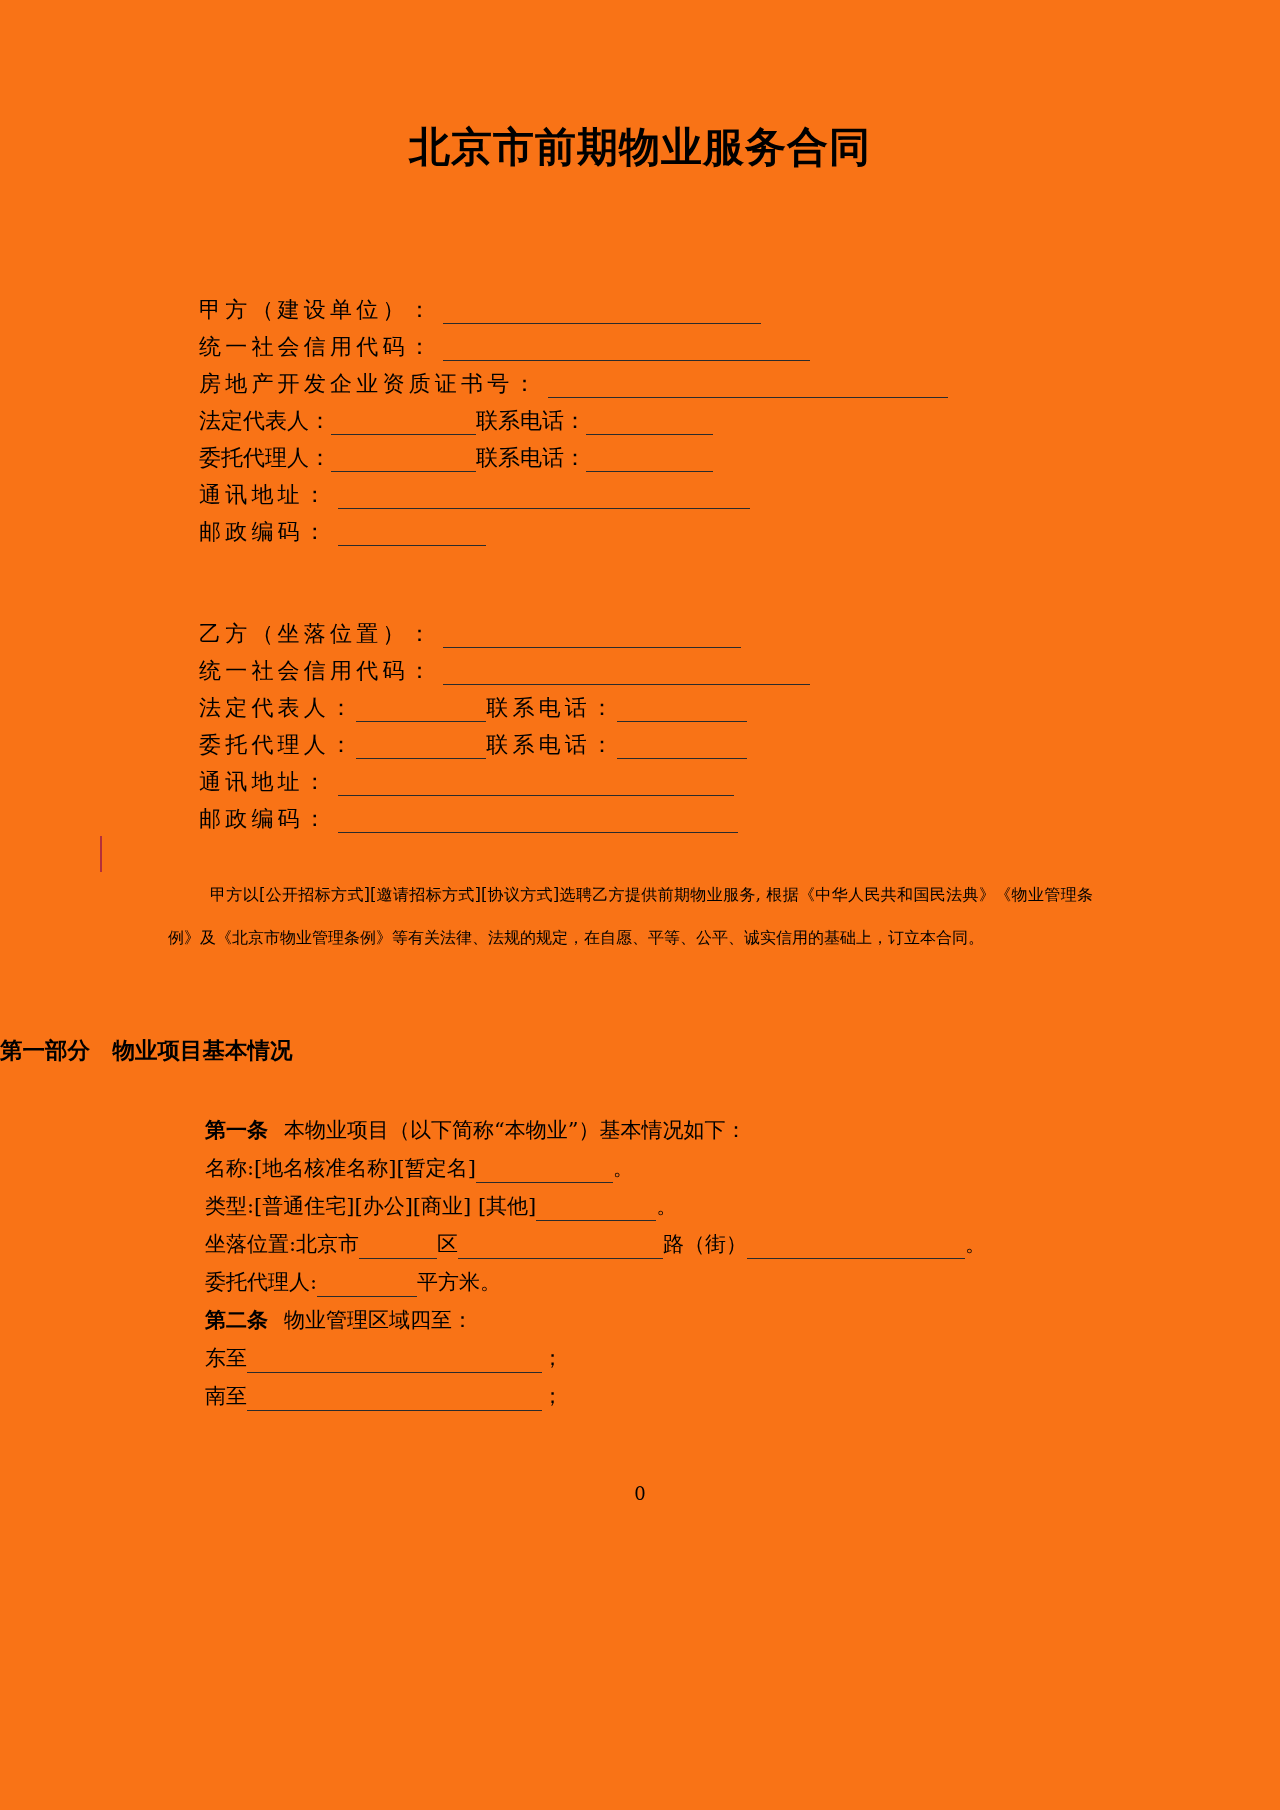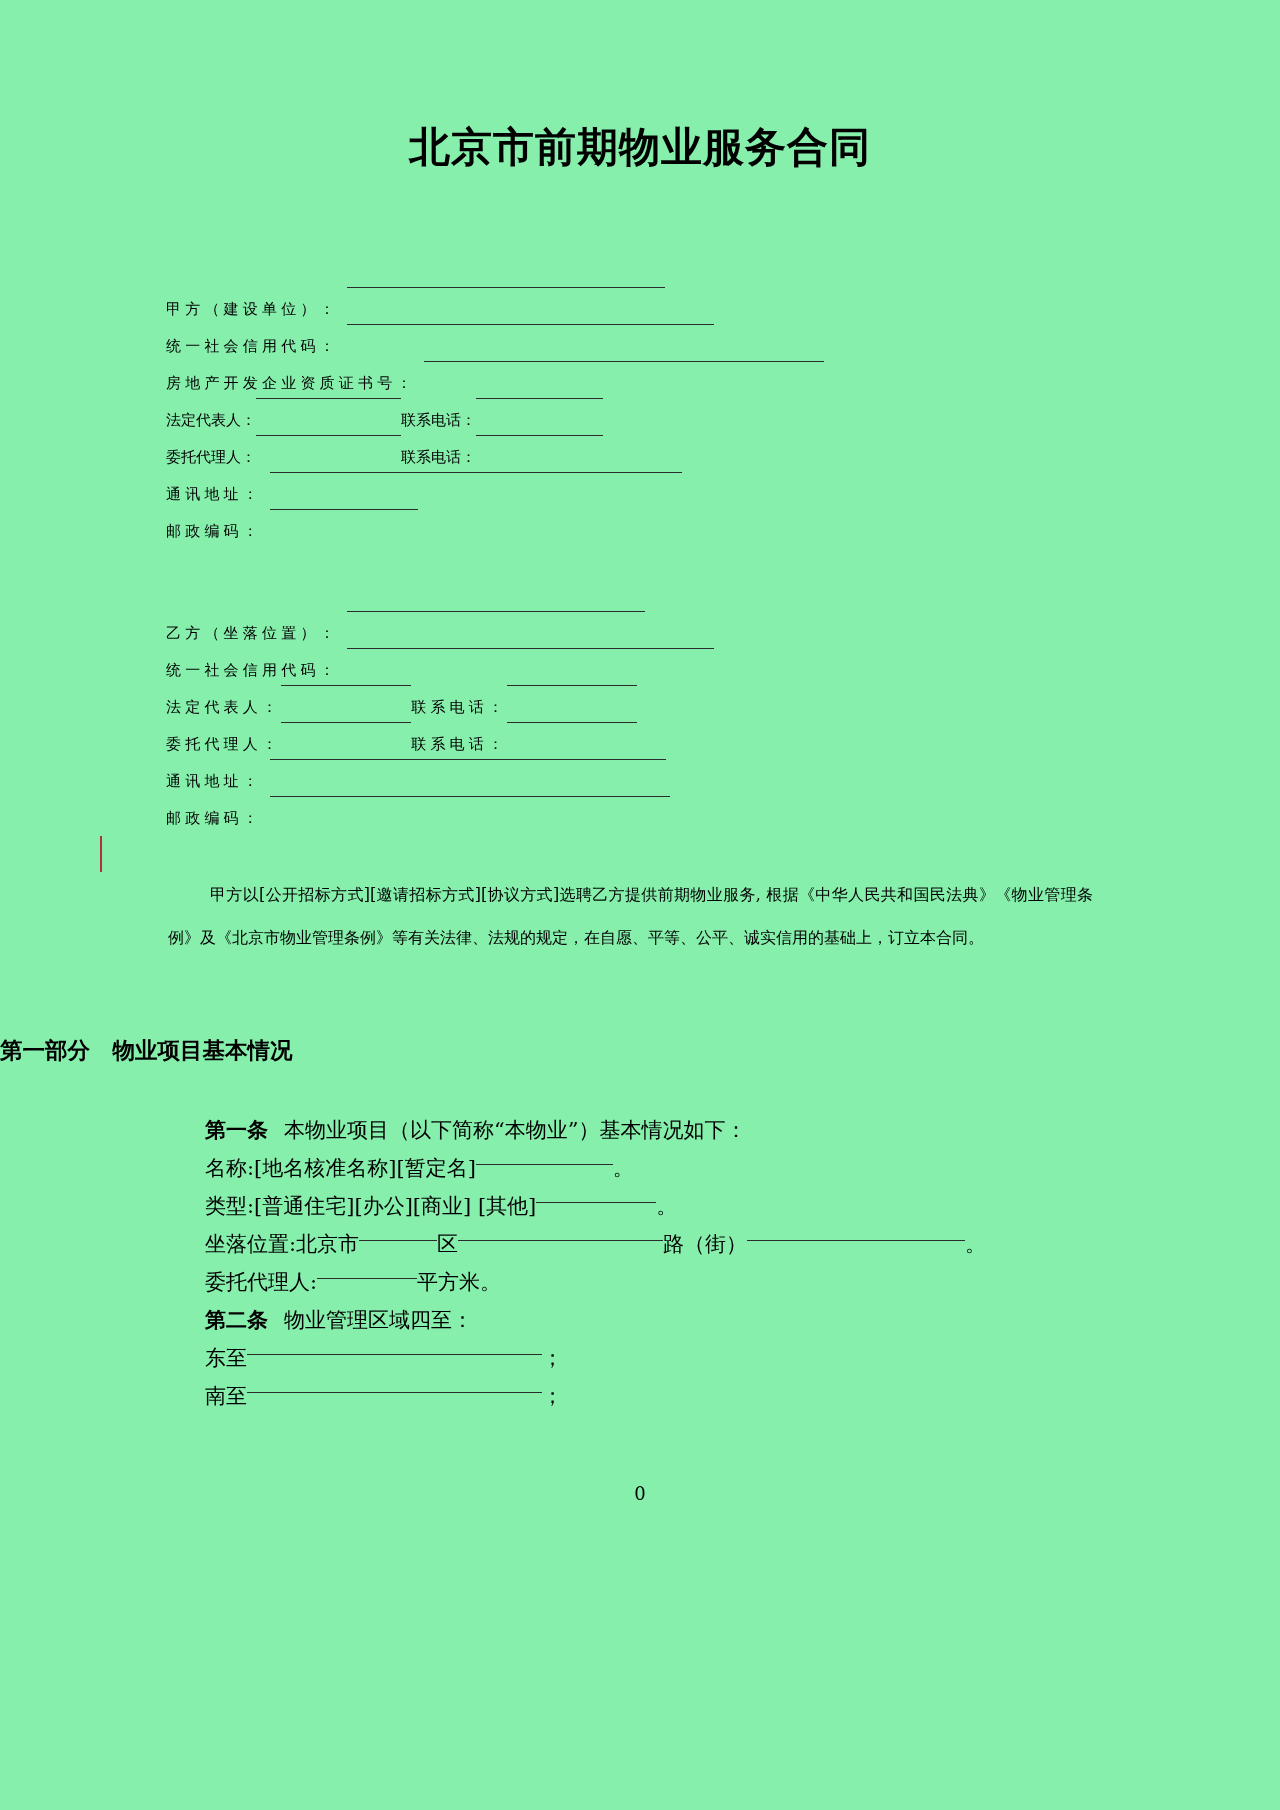--- a/index.html
+++ b/index.html
@@ -9,21 +9,21 @@
     background: #ffffff;
   }
   body {
     font-family: "DejaVu Serif", "Liberation Serif", serif;
     color: #000000;
   }
   .page {
     position: relative;
     width: 1280px;
     height: 1810px;
-    background: #86efac;
+    background: #f97316;
     margin: 0 auto;
     overflow: hidden;
     box-sizing: border-box;
   }
 
   
   .doc-title {
     position: absolute;
     top: 122px;
     left: 0;
@@ -41,25 +41,26 @@
   .party-block {
     position: absolute;
     left: 166px;
     width: 960px;
   }
   #party-a-block { top: 291px; }
   #party-b-block { top: 615px; }
 
   .field-row {
     display: flex;
-    align-items: flex-start;
+    align-items: flex-end;
     height: 37px;
-    font-size: 15px;
+    font-size: 22px;
     line-height: 37px;
     white-space: nowrap;
+    margin-left: 33px;
   }
   .field-label {
     flex: 0 0 auto;
   }
   .field-label.tracked {
     letter-spacing: 4.2px;
   }
   .blank {
     display: inline-block;
     border-bottom: 1.4px solid #2b2b2b;
@@ -124,21 +125,21 @@
     left: 205px;
     top: 1111px;
     width: 930px;
   }
   .clause-line {
     height: 38px;
     line-height: 38px;
     font-size: 21px;
     white-space: nowrap;
     display: flex;
-    align-items: center;
+    align-items: flex-end;
   }
   .clause-num {
     font-family: "Liberation Sans", "DejaVu Sans", sans-serif;
     font-weight: 700;
     margin-right: 16px;
   }
   .clause-indent { padding-left: 0; }
   .ul-in {
     display: inline-block;
     border-bottom: 1.4px solid #2b2b2b;

